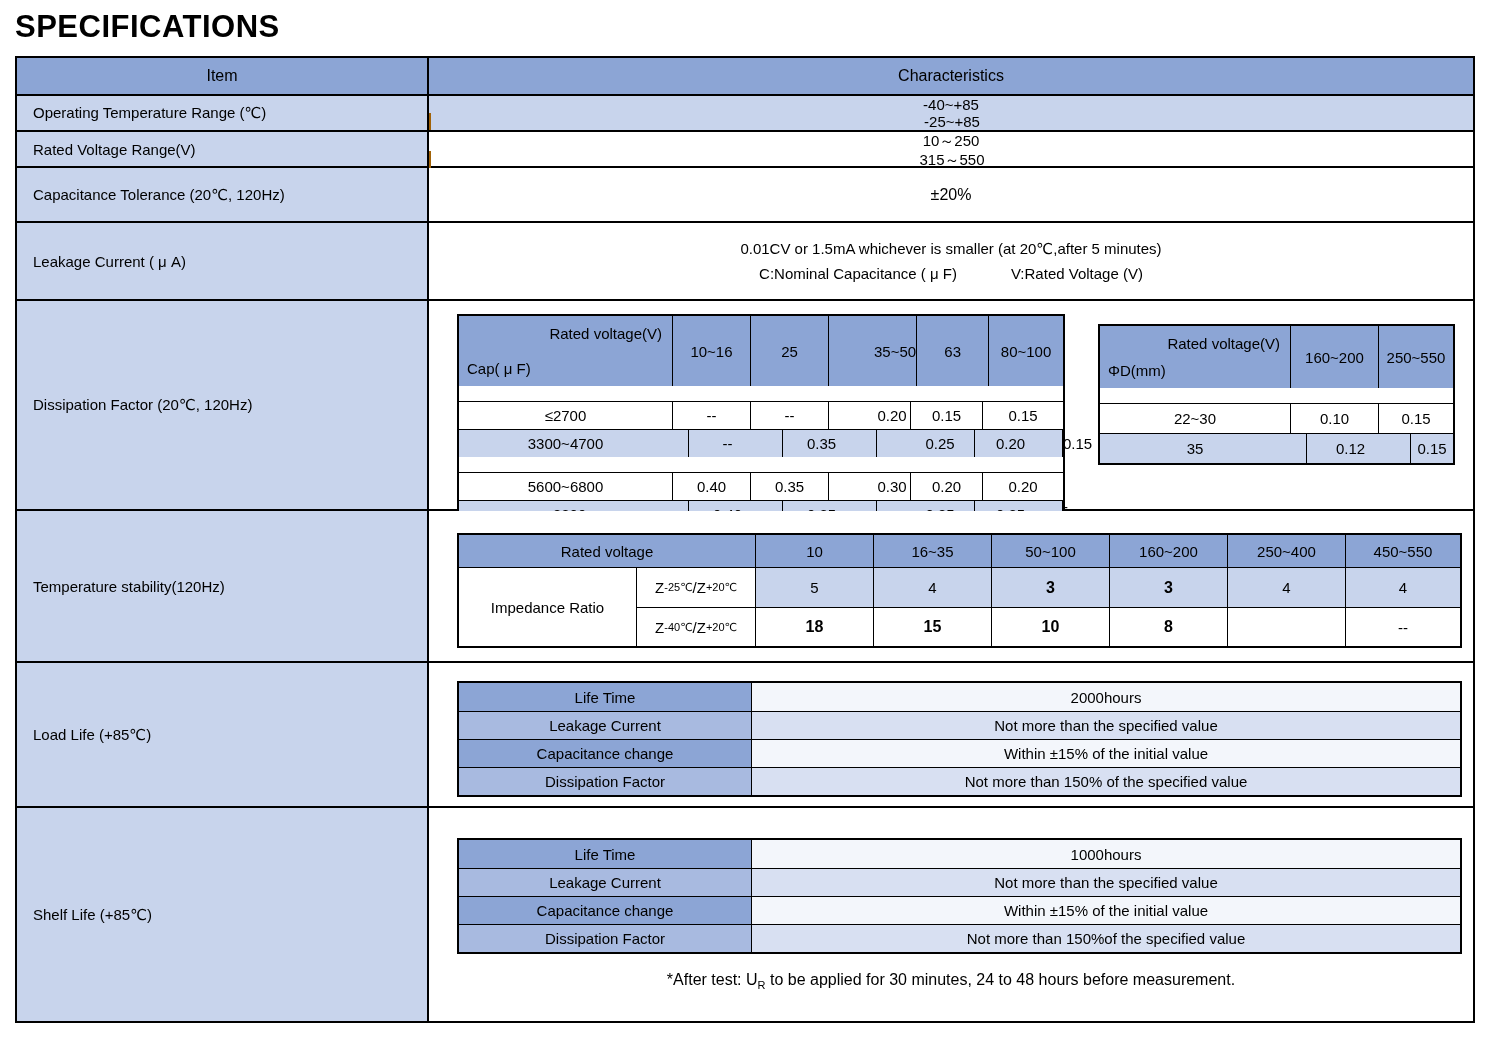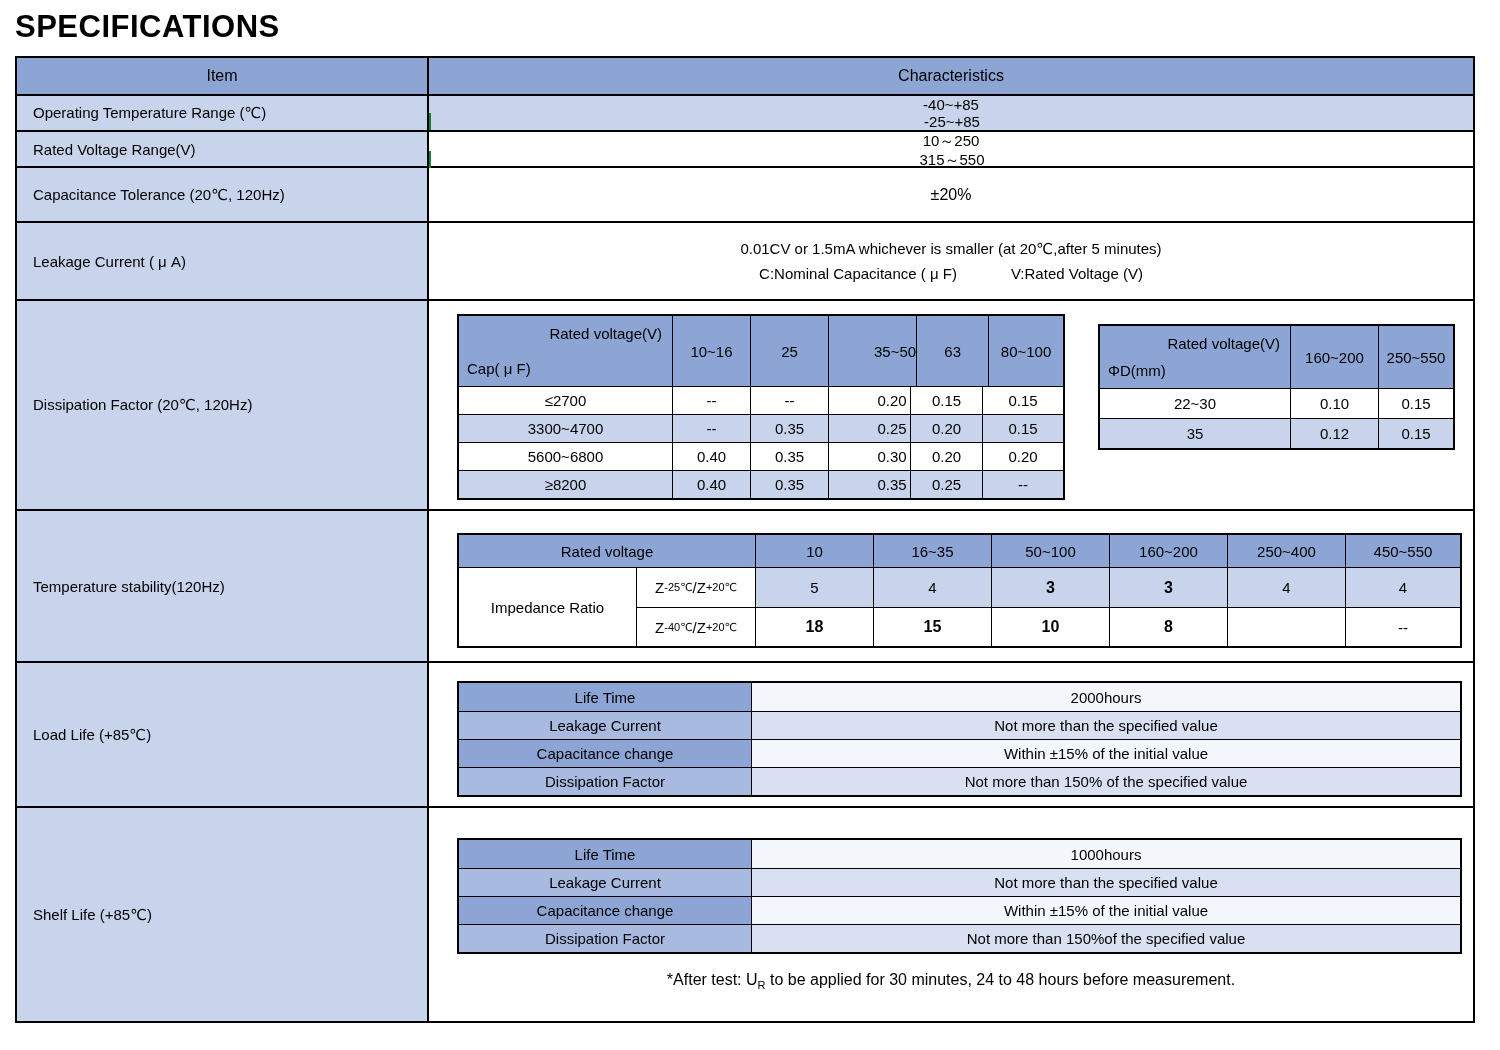--- a/index.html
+++ b/index.html
@@ -24,21 +24,21 @@
   .r-tol    { height:55px; }
   .r-leak   { height:78px; }
   .r-df     { height:210px; }
   .r-ts     { height:152px; }
   .r-ll     { height:145px; }
   .r-sl     { height:215px; }
 
   .split { display:flex;flex-direction:column; }
   .half { display:flex; align-items:center; justify-content:center; font-size:15px; }
   .h1 { flex:0 0 48%; }
-  .h2 { flex:1; border-left:2px solid #15803d; }
+  .h2 { flex:1; border-left:2px solid #a16207; }
   .r-optemp .half { background:var(--light-blue,#C8D4EC); }
 
   .center-cell { display:flex; align-items:center; justify-content:center; font-size:16px; }
 
   .leak-cell { display:flex; flex-direction:column; align-items:center; justify-content:center; gap:7px; font-size:15px; }
   .leak-line2 { display:flex; gap:54px; }
 
   
   .diag { position:relative; background-color:var(--header-blue,#8CA5D5);
     background-image:linear-gradient(to bottom right, transparent calc(50% - 1px), #000 calc(50% - 1px), #000 calc(50% + 1px), transparent calc(50% + 1px)); }
@@ -52,22 +52,22 @@
   .dfa-row > div + div { border-left:1px solid #000; }
   .dfa-head { height:70px; }
   .dfa-head > div { background:var(--header-blue,#8CA5D5); }
   .dfa-data { height:28px; }
   .ca0 { flex:0 0 213px; display:flex; align-items:center; justify-content:center; }
   .ca1,.ca2 { flex:0 0 78px; display:flex; align-items:center; justify-content:center; }
   .ca3 { flex:0 0 82px; display:flex; align-items:center; justify-content:center;padding-left:45px; }
   .ca4 { flex:0 0 72px; display:flex; align-items:center; justify-content:center; }
   .ca5 { flex:1; display:flex; align-items:center; justify-content:center; }
   .dfa-head .ca0 { display:block; }
-  .alt-b { background:var(--light-blue,#C8D4EC); }
-  .alt-w { background:#fff; }
+  .alt-b { background:var(--light-blue,#C8D4EC);gap:16px; }
+  .alt-w { background:#fff;margin-top:15px; }
 
   
   .dfb { position:absolute; left:669px; top:23px; width:357px; border:2px solid #000; font-size:15px; }
   .dfb-row { display:flex; }
   .dfb-row + .dfb-row { border-top:1px solid #000; }
   .dfb-row > div + div { border-left:1px solid #000; }
   .dfb-head { height:62px; }
   .dfb-head > div { background:var(--header-blue,#8CA5D5); }
   .dfb-data { height:30px; }
   .cb0 { flex:0 0 190px; display:flex; align-items:center; justify-content:center; }

